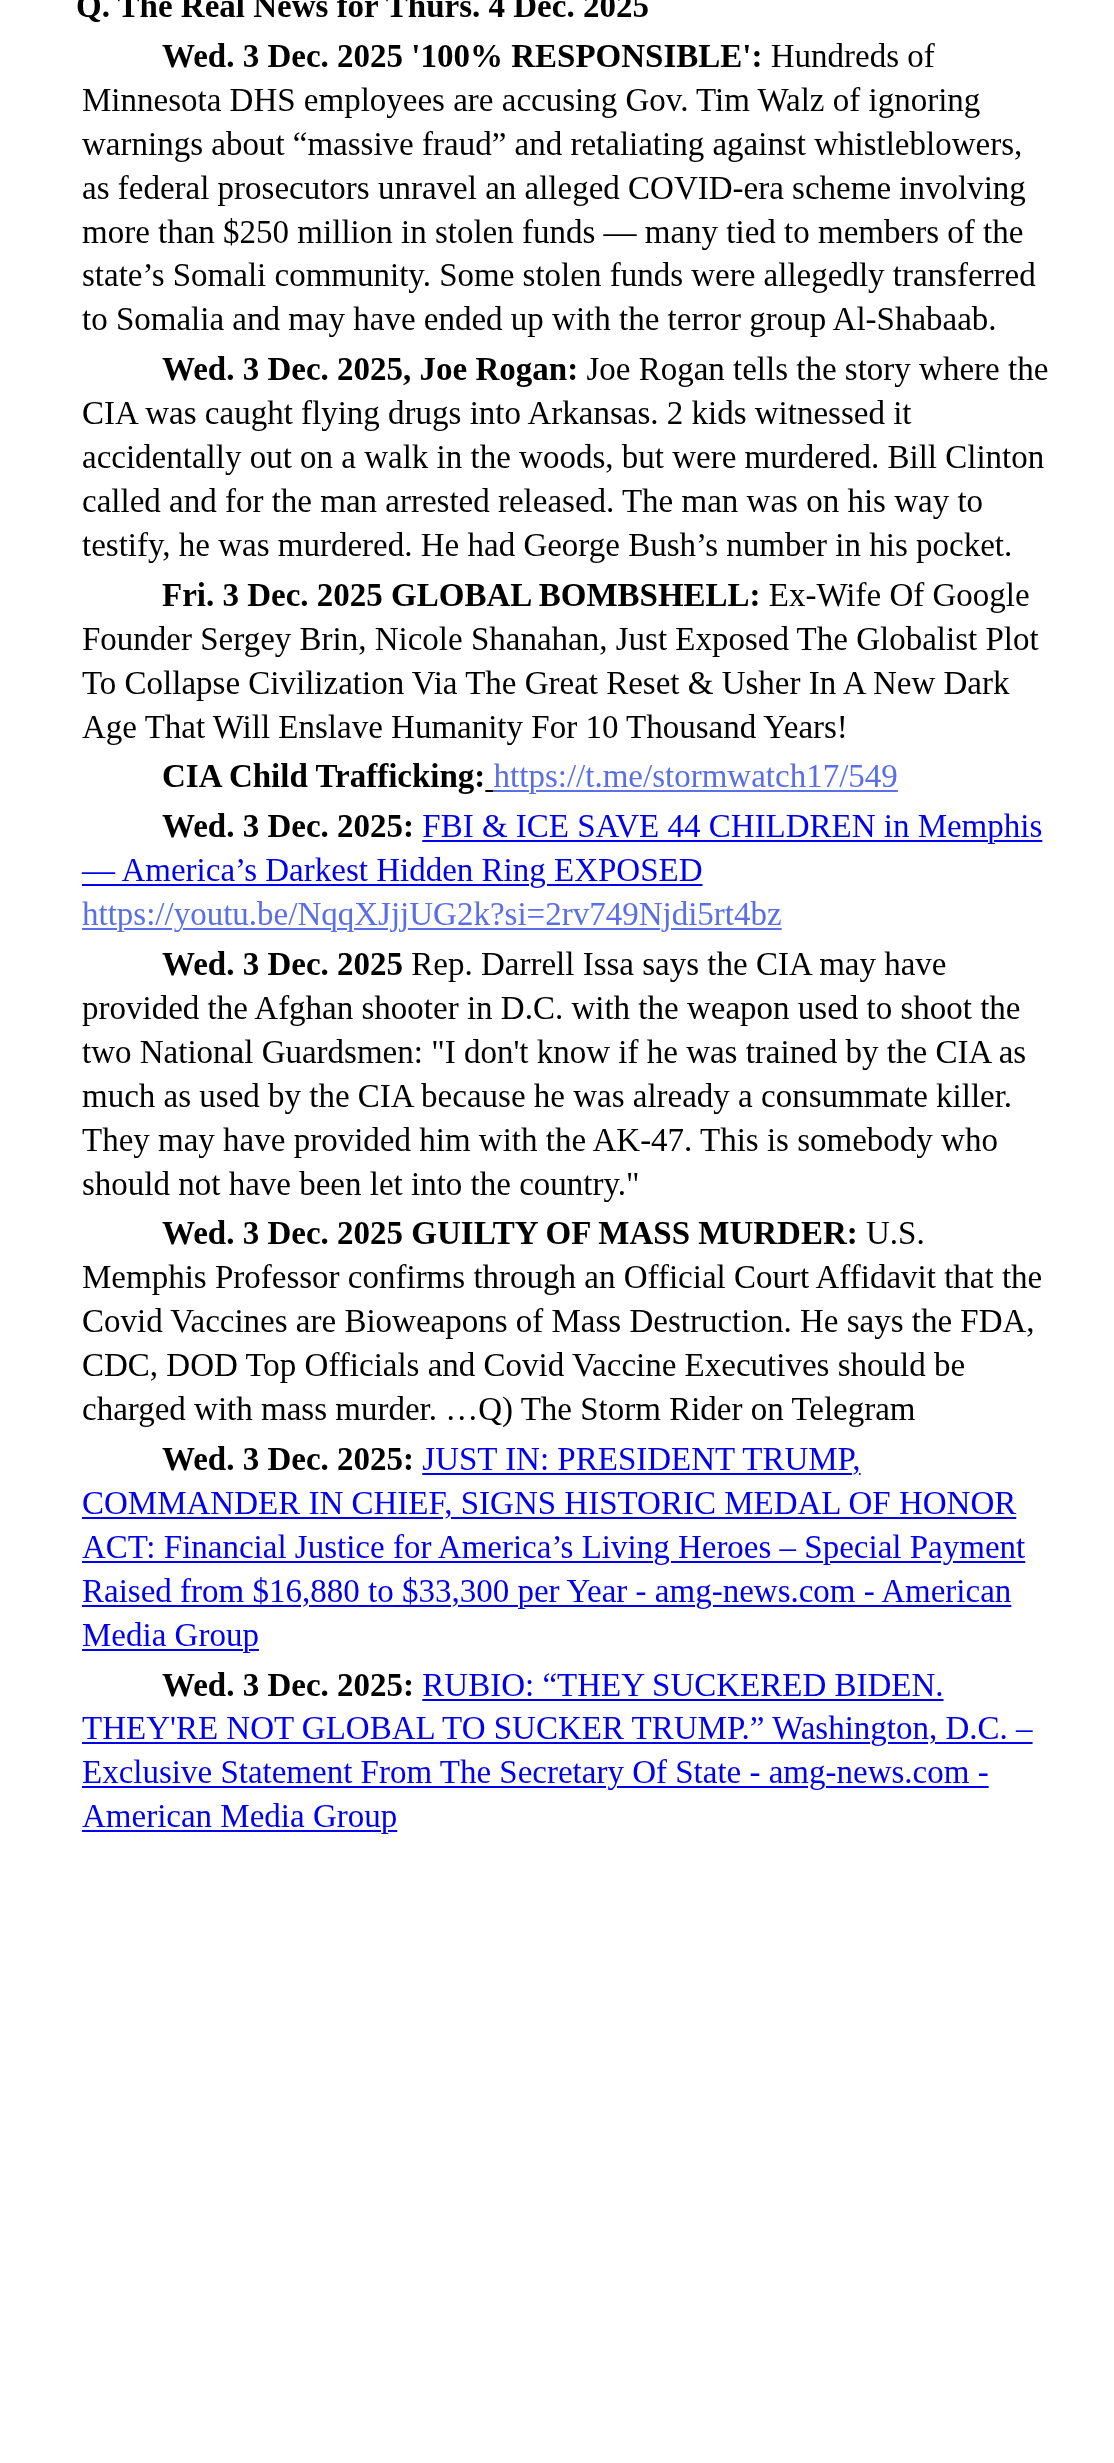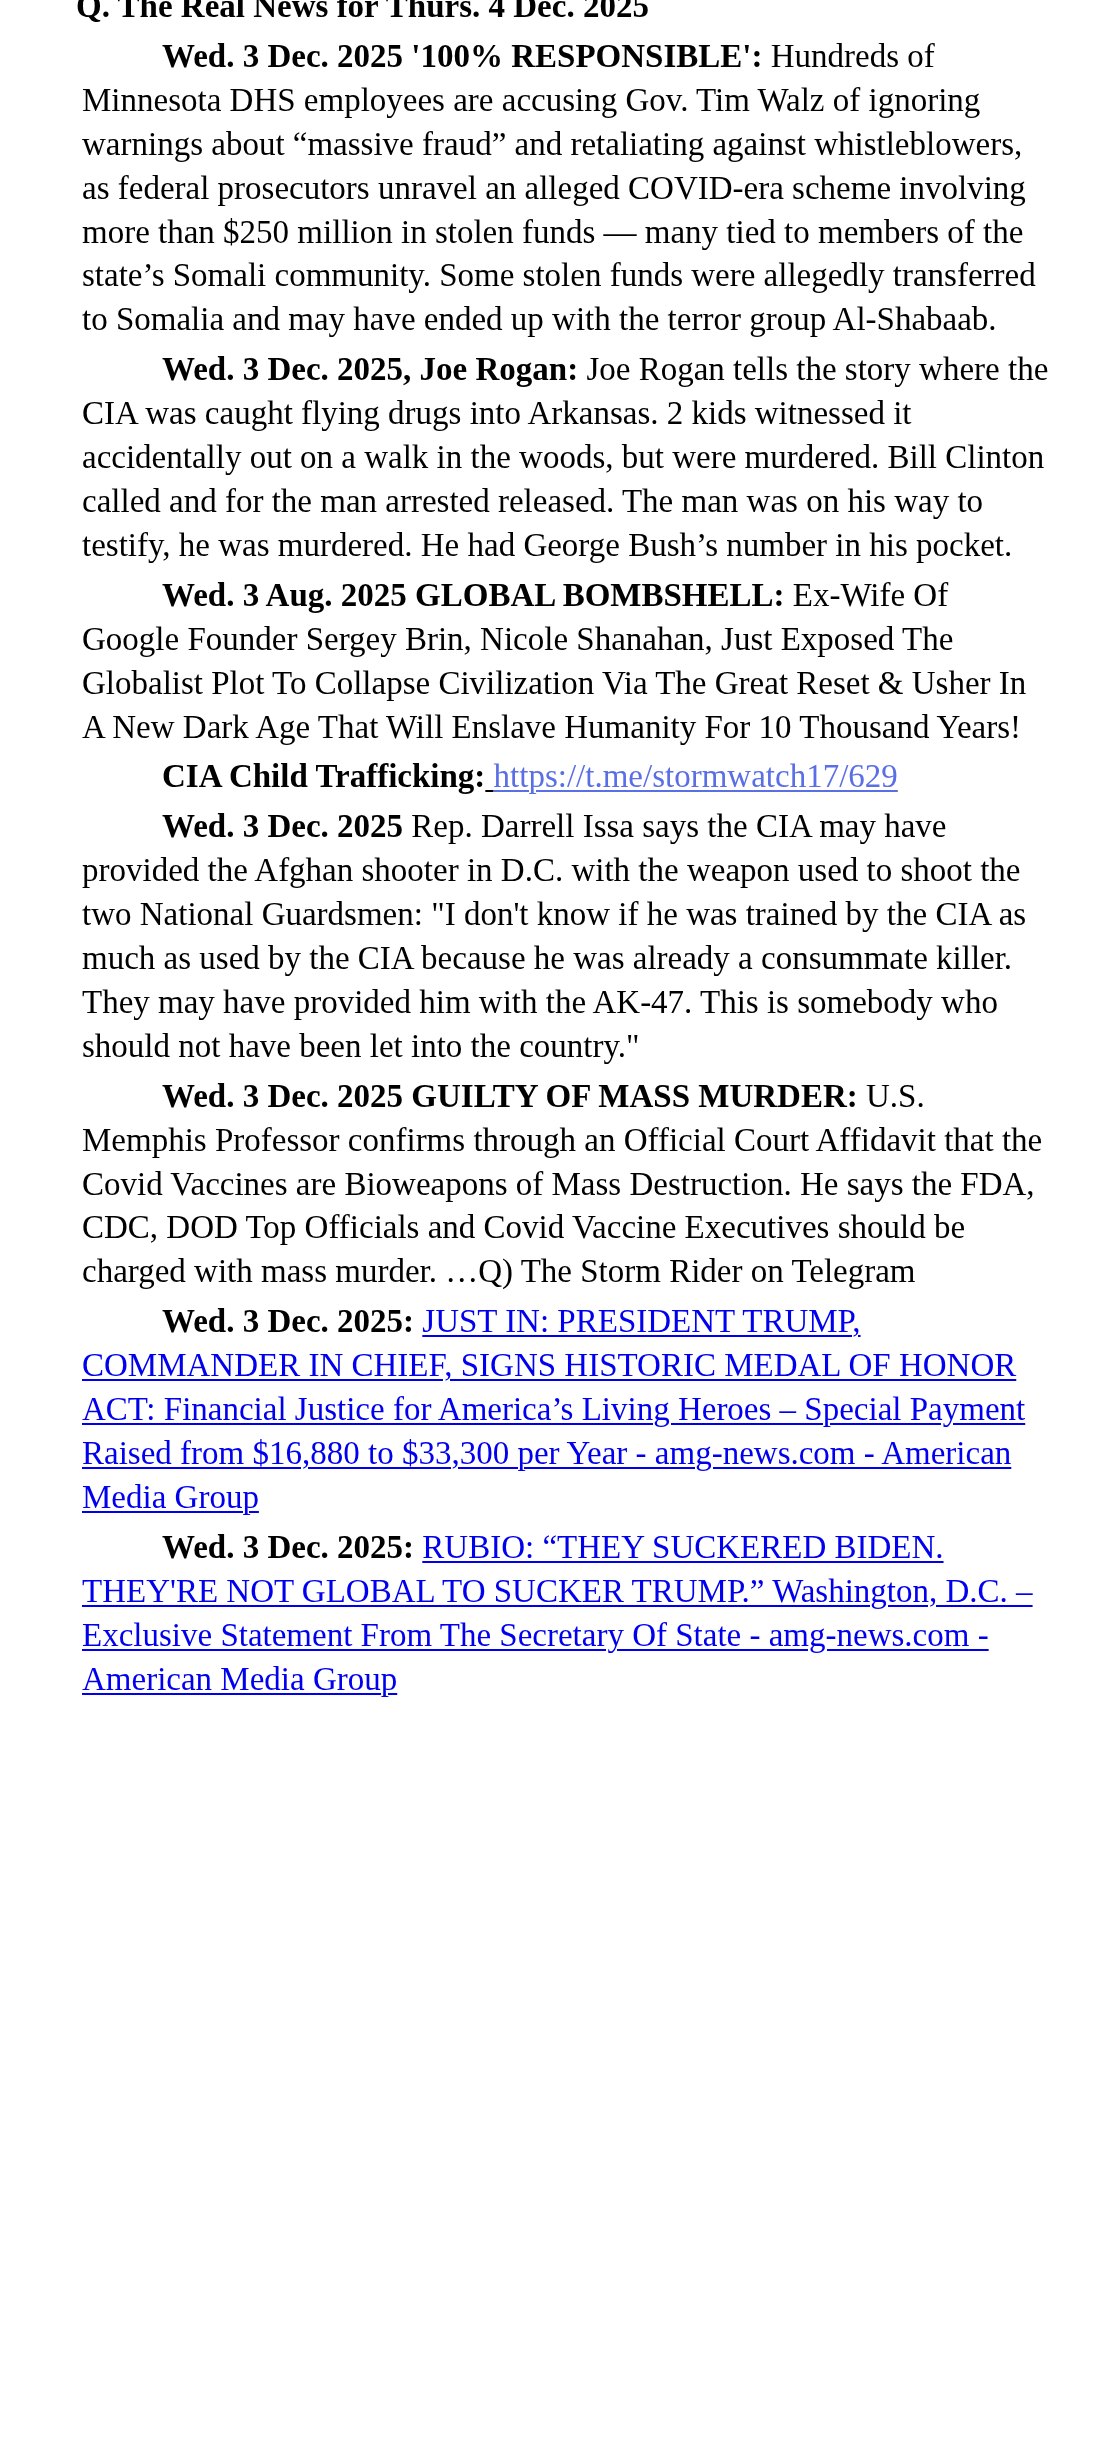--- a/index.html
+++ b/index.html
@@ -30,24 +30,25 @@
 </head>
 <body>
 
 <div class="page">
   <p class="title">Q. The Real News for Thurs. 4 Dec. 2025</p>
 
   <p class="entry"><b>Wed. 3 Dec. 2025 '100% RESPONSIBLE':</b><span> Hundreds of Minnesota DHS employees are accusing Gov. Tim Walz of ignoring warnings about “massive fraud” and retaliating against whistleblowers, as federal prosecutors unravel an alleged COVID-era scheme involving more than $250 million in stolen funds — many tied to members of the state’s Somali community. Some stolen funds were allegedly transferred to Somalia and may have ended up with the terror group Al-Shabaab.</span></p>
 
   <p class="entry"><b>Wed. 3 Dec. 2025, Joe Rogan:</b><span> Joe Rogan tells the story where the CIA was caught flying drugs into Arkansas. 2 kids witnessed it accidentally out on a walk in the woods, but were murdered. Bill Clinton called and for the man arrested released. The man was on his way to testify, he was murdered. He had George Bush’s number in his pocket.</span></p>
 
-  <p class="entry"><b>Wed. 3 Aug. 2025 GLOBAL BOMBSHELL:</b><span> Ex-Wife Of Google Founder Sergey Brin, Nicole Shanahan, Just Exposed The Globalist Plot To Collapse Civilization Via The Great Reset &amp; Usher In A New Dark Age That Will Enslave Humanity For 10 Thousand Years!</span></p>
+  <p class="entry"><b>Fri. 3 Dec. 2025 GLOBAL BOMBSHELL:</b><span> Ex-Wife Of Google Founder Sergey Brin, Nicole Shanahan, Just Exposed The Globalist Plot To Collapse Civilization Via The Great Reset &amp; Usher In A New Dark Age That Will Enslave Humanity For 10 Thousand Years!</span></p>
 
-  <p class="entry"><b>CIA Child Trafficking:</b><span class="ul-space"> </span><a class="url" href="#">https://t.me/stormwatch17/629</a></p>
+  <p class="entry"><b>CIA Child Trafficking:</b><span class="ul-space"> </span><a class="url" href="#">https://t.me/stormwatch17/549</a></p>
 
+  <p class="entry"><b>Wed. 3 Dec. 2025:</b> <a class="article" href="#">FBI &amp; ICE SAVE 44 CHILDREN in Memphis — America’s Darkest Hidden Ring EXPOSED</a> <a class="url" href="#">https://youtu.be/NqqXJjjUG2k?si=2rv749Njdi5rt4bz</a></p>
 
 
   <p class="entry"><b>Wed. 3 Dec. 2025</b><span> Rep. Darrell Issa says the CIA may have provided the Afghan shooter in D.C. with the weapon used to shoot the two National Guardsmen: "I don't know if he was trained by the CIA as much as used by the CIA because he was already a consummate killer. They may have provided him with the AK-47. This is somebody who should not have been let into the country."</span></p>
 
   <p class="entry"><b>Wed. 3 Dec. 2025 GUILTY OF MASS MURDER:</b><span> U.S. Memphis Professor confirms through an Official Court Affidavit that the Covid Vaccines are Bioweapons of Mass Destruction. He says the FDA, CDC, DOD Top Officials and Covid Vaccine Executives should be charged with mass murder. …Q) The Storm Rider on Telegram</span></p>
 
 
   <p class="entry"><b>Wed. 3 Dec. 2025:</b> <a class="article" href="#">JUST IN: PRESIDENT TRUMP, COMMANDER IN CHIEF, SIGNS HISTORIC MEDAL OF HONOR ACT: Financial Justice for America’s Living Heroes – Special Payment Raised from $16,880 to $33,300 per Year - amg-news.com - American Media Group</a></p>
 
   <p class="entry"><b>Wed. 3 Dec. 2025:</b> <a class="article" href="#">RUBIO: “THEY SUCKERED BIDEN. THEY'RE NOT GLOBAL TO SUCKER TRUMP.” Washington, D.C. – Exclusive Statement From The Secretary Of State - amg-news.com - American Media Group</a></p>

